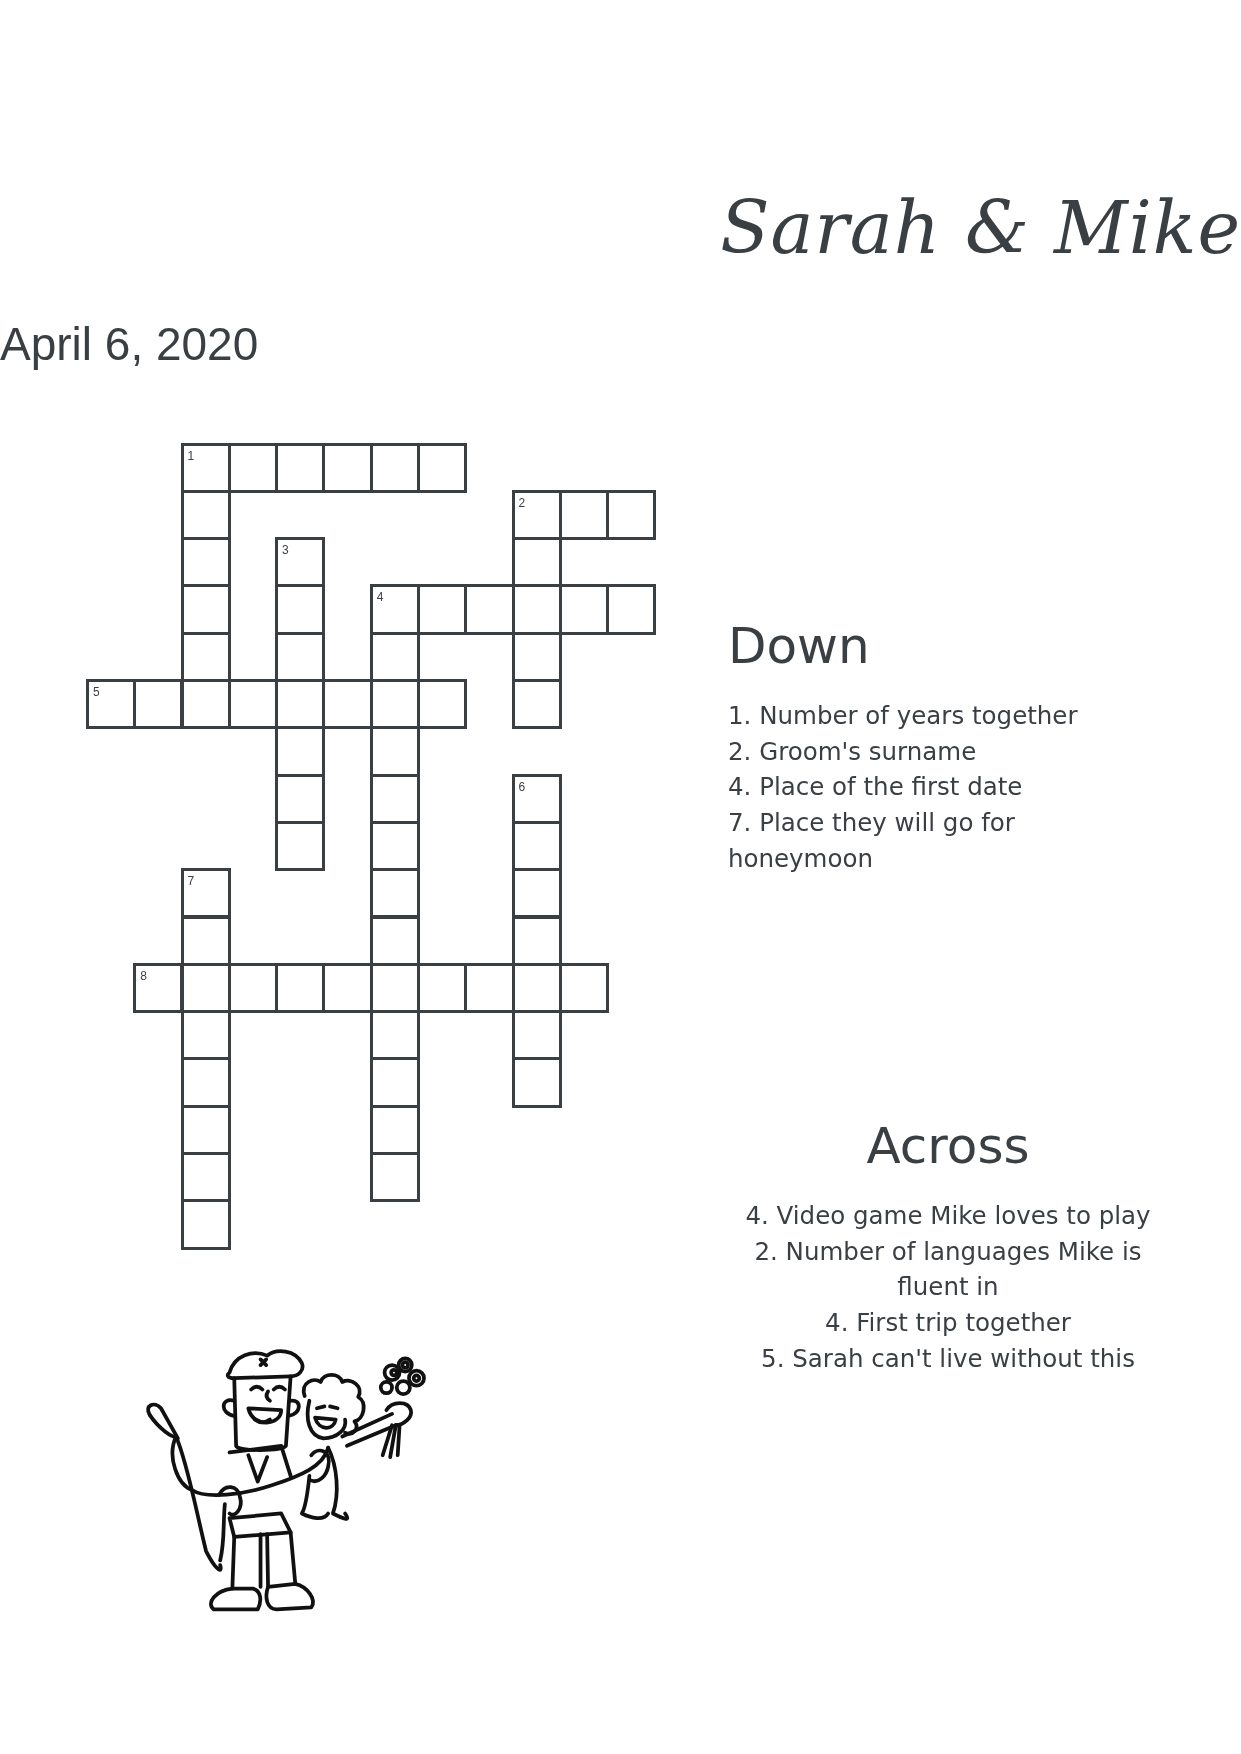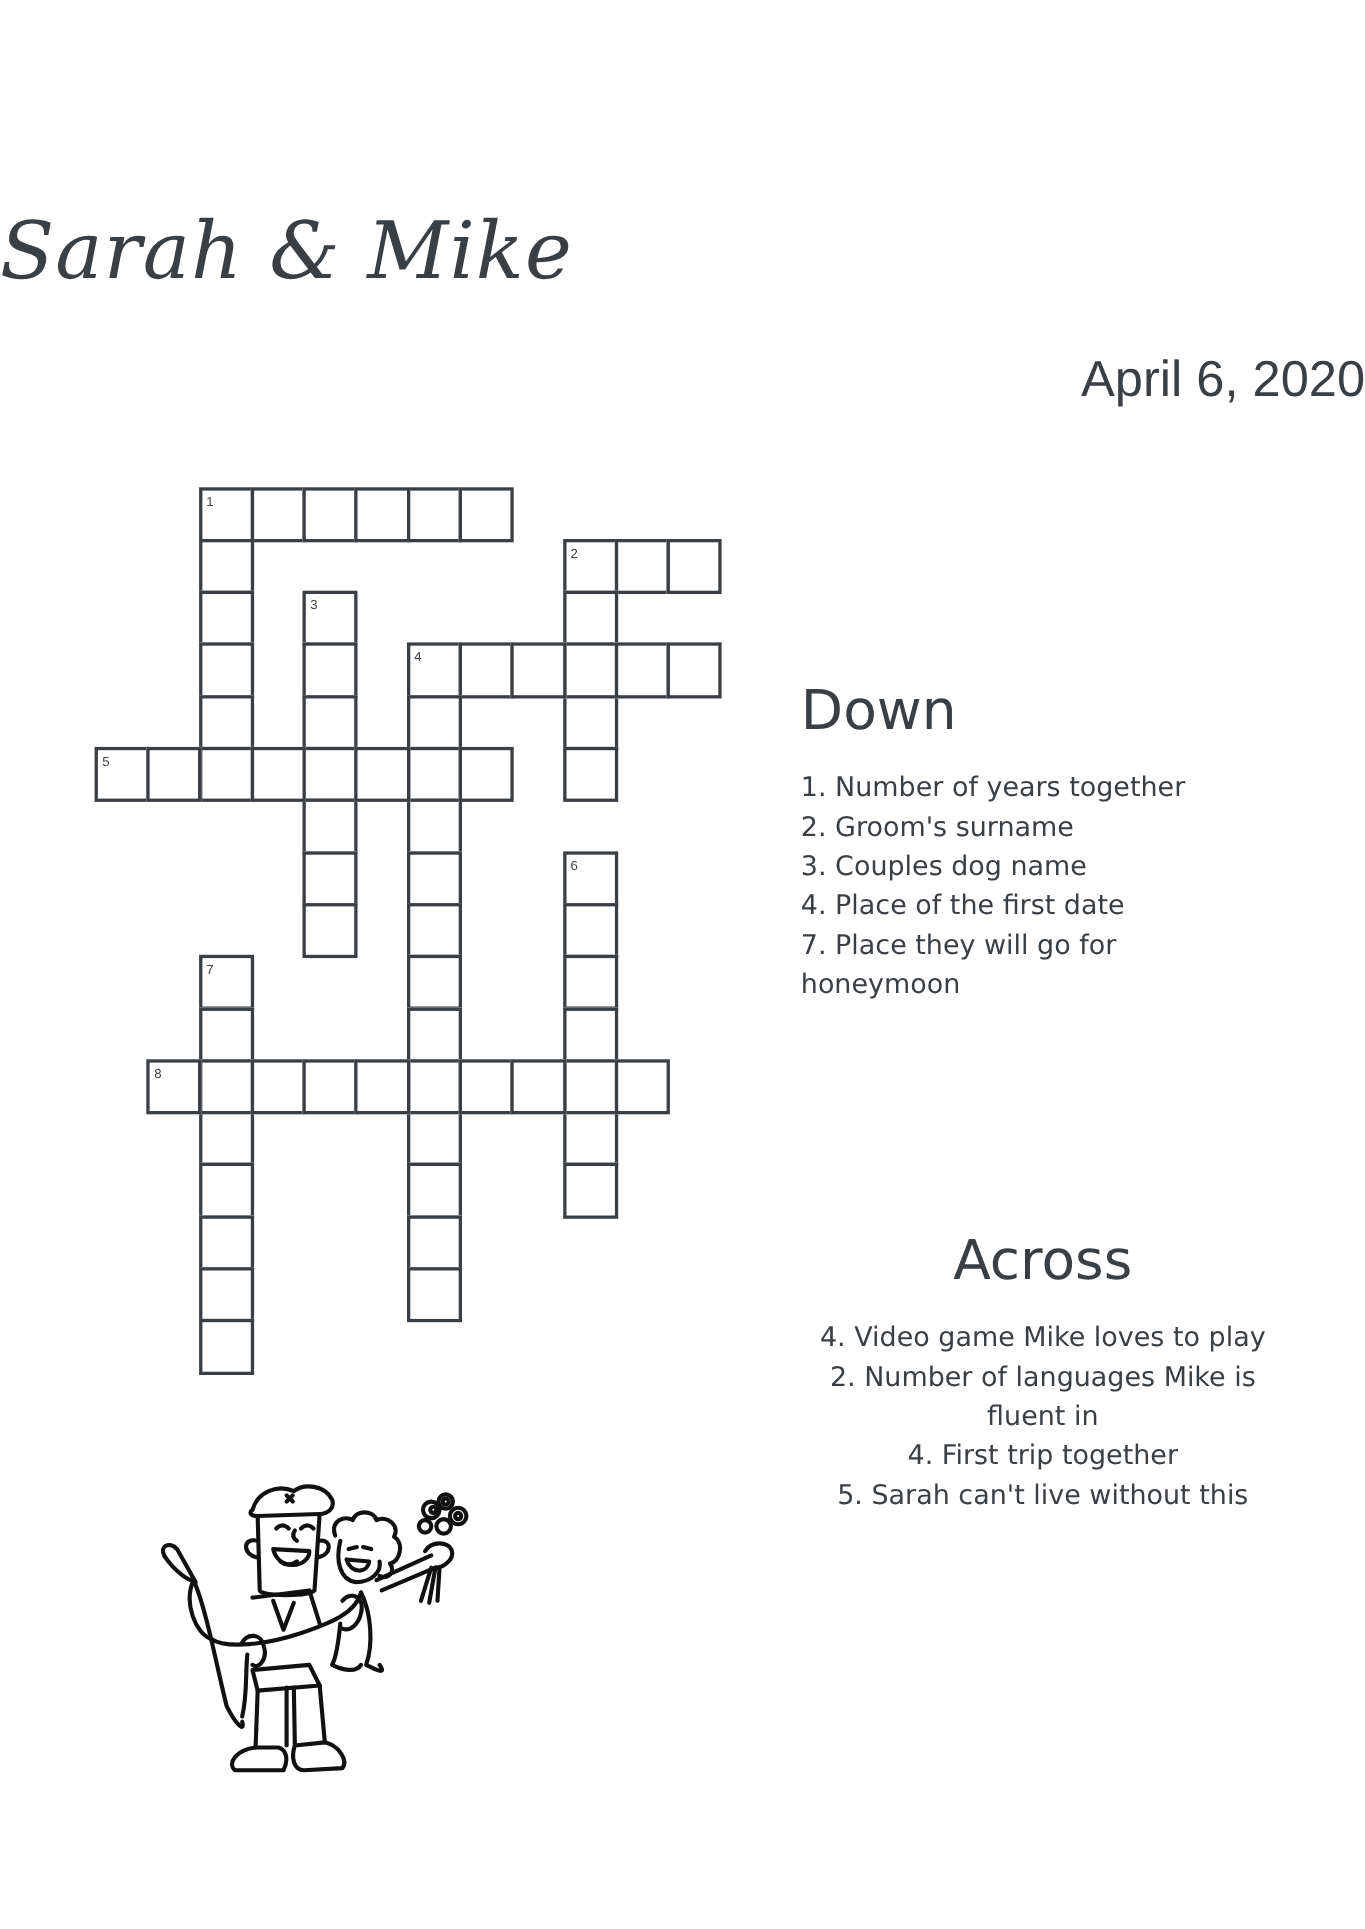--- a/index.html
+++ b/index.html
@@ -13,34 +13,34 @@
       position: relative;
       overflow: hidden;
       color: #3a3f44;
       font-family: "DejaVu Sans", sans-serif;
     }
     .title {
       position: absolute;
       left: 0;
       width: 1241px;
       top: 178px;
-      text-align: left;
+      text-align: right;
       font-family: "DejaVu Serif", serif;
       font-style: italic;
       font-size: 72px;
       line-height: 100px;
       color: #3a3f44;
       letter-spacing: 1px;
     }
     .date {
       position: absolute;
       left: 0;
       width: 1241px;
       top: 316px;
-      text-align: right;
+      text-align: left;
       font-family: "Liberation Sans", sans-serif;
       font-size: 46px;
       line-height: 56px;
       color: #3a3f44;
     }
     .grid {
       position: absolute;
       left: 0;
       top: 0;
       width: 1241px;
@@ -189,21 +189,20 @@
     <div class="cell" style="left: 417px; top: 962.8px;"></div>
     <div class="cell" style="left: 464.3px; top: 962.8px;"></div>
     <div class="cell" style="left: 558.9px; top: 962.8px;"></div>
   </div>
 
 <div class="clues clues-down">
   <h2 class="clue-heading">Down</h2>
   <ul class="clue-list">
     <li class="clue-item">1. Number of years together</li>
     <li class="clue-item">2. Groom's surname</li>
-    <li class="clue-item">3. Couples dog name</li>
     <li class="clue-item">4. Place of the first date</li>
     <li class="clue-item">7. Place they will go for</li>
     <li class="clue-item">honeymoon</li>
   </ul>
 </div>
 
 <div class="clues clues-across">
   <h2 class="clue-heading">Across</h2>
   <ul class="clue-list">
     <li class="clue-item">4. Video game Mike loves to play</li>

